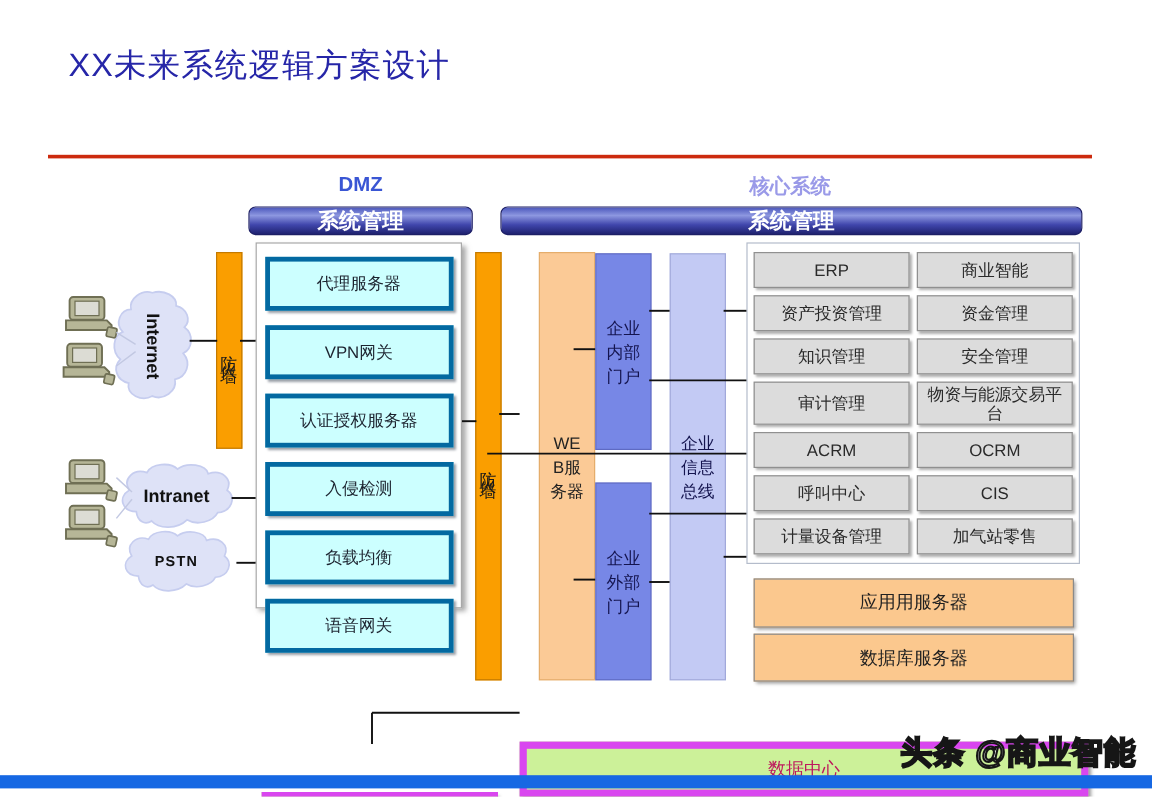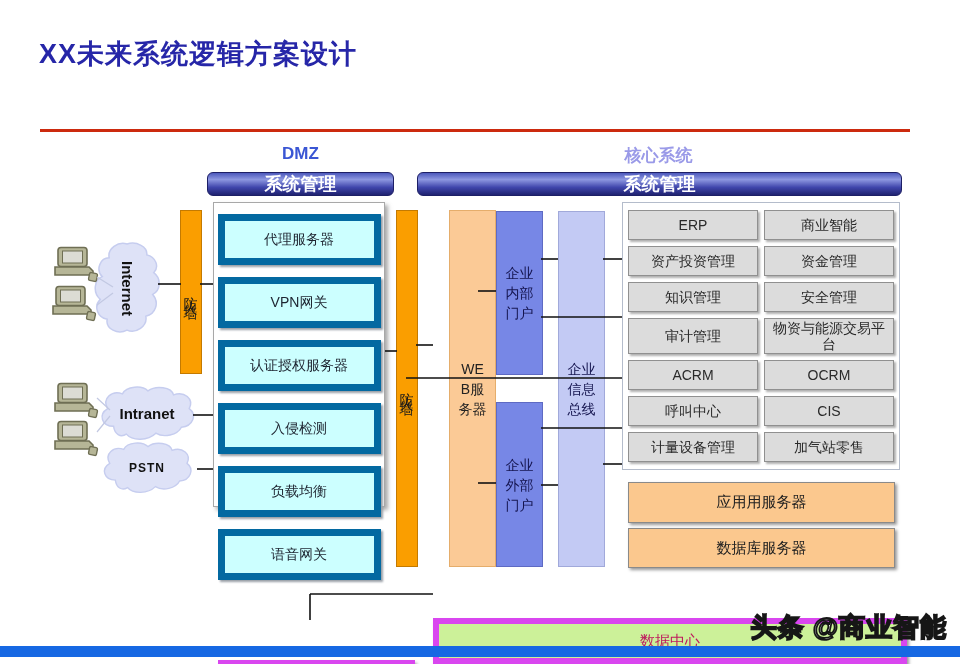--- a/index.html
+++ b/index.html
@@ -3,21 +3,21 @@
 <meta charset="utf-8">
 <style>
   html,body{margin:0;padding:0;background:#fff;}
   body{font-family:"Liberation Sans","DejaVu Sans",sans-serif;}
   #stage{position:relative;width:960px;height:664px;background:#fff;overflow:hidden;}
 
   .abs{position:absolute;}
   .ctr{display:flex;align-items:center;justify-content:center;text-align:center;}
 
   
-  #page-title{left:39px;top:36px;font-size:27px;font-weight:bold;color:#2626A8;letter-spacing:1px;white-space:nowrap;}
+  #page-title{left:57px;top:36px;font-size:27px;font-weight:normal;color:#2626A8;letter-spacing:1px;white-space:nowrap;}
   #title-rule{left:40px;top:129px;width:870px;height:3px;background:#CC2A0E;}
 
   
   .zone-label{font-weight:bold;font-size:17px;}
   #dmz-label{left:209px;top:144px;width:183px;color:#3A56D4;}
   #core-label{left:417px;top:144px;width:483px;color:#9A9AE8;}
 
   
   .mgmt-bar{height:22px;border-radius:6px;border:1px solid #1d1f66;
     background:linear-gradient(180deg,#4d59bc 0%,#8d97e0 30%,#4046ac 65%,#1f2270 100%);
@@ -31,21 +31,21 @@
   #firewall-1{left:180px;top:210px;width:20px;height:162px;}
   #firewall-2{left:396px;top:210px;width:20px;height:355px;}
 
   
   .panel{background:#fff;border:1px solid #A8A8A8;box-shadow:3px 3px 4px rgba(100,100,100,.55);}
   #dmz-box{left:213px;top:202px;width:172px;height:305px;padding:11px 0 0 0;box-sizing:border-box;
     display:flex;flex-direction:column;align-items:center;gap:12px;}
   #core-box{left:622px;top:202px;width:278px;height:268px;box-shadow:none;border:1px solid #B4BCCB;box-sizing:border-box;}
   #app-grid{position:absolute;left:5px;top:7px;width:222px;display:grid;grid-template-columns:130px 130px;column-gap:6px;row-gap:6px;}
 
-  .cyan-btn{width:149px;min-height:37px;background:#CCFFFF;border:7px solid #0369a1;box-shadow:2px 2px 2px #9aa0a8;
+  .cyan-btn{width:149px;min-height:37px;background:#CCFFFF;border:4px solid #0369a1;box-shadow:2px 2px 2px #9aa0a8;
     display:flex;align-items:center;justify-content:center;font-size:14px;color:#1d2430;}
   .gray-btn{min-height:30px;background:#DCDCDC;border:1px solid #909090;box-shadow:2px 2px 2px #b0b0b0;
     display:flex;align-items:center;justify-content:center;text-align:center;font-size:14px;line-height:16px;color:#2a2a2a;box-sizing:border-box;padding:1px 2px;}
 
   
   .col-bar{font-size:14px;line-height:20px;color:#14144e;}
   #web-server{left:433px;top:210px;width:45px;height:355px;background:#FBCA96;border:1px solid rgba(190,120,30,.35);color:#222;margin-left:16px;}
   #portal-int{left:496px;top:211px;width:45px;height:162px;background:#7787E6;border:1px solid rgba(20,20,90,.25);}
   #portal-ext{left:496px;top:402px;width:45px;height:163px;background:#7787E6;border:1px solid rgba(20,20,90,.25);}
   #info-bus{left:558px;top:211px;width:45px;height:354px;background:#C3CAF4;border:1px solid rgba(60,70,140,.25);}

